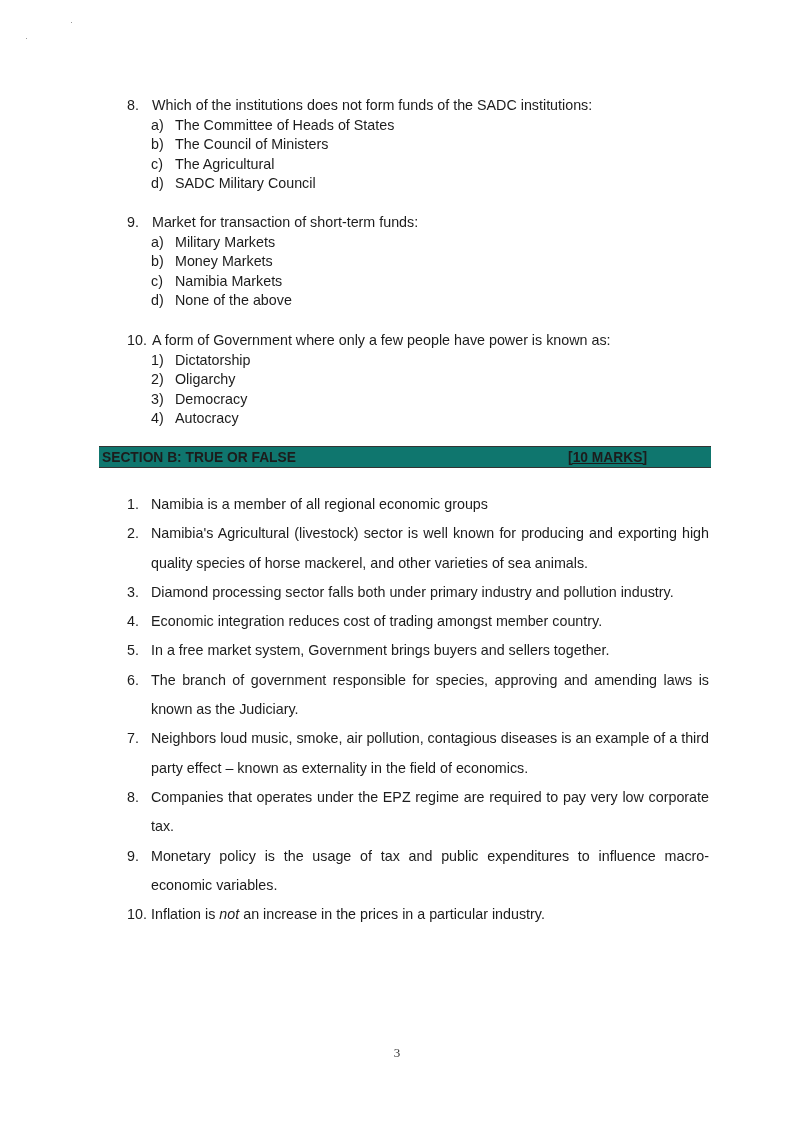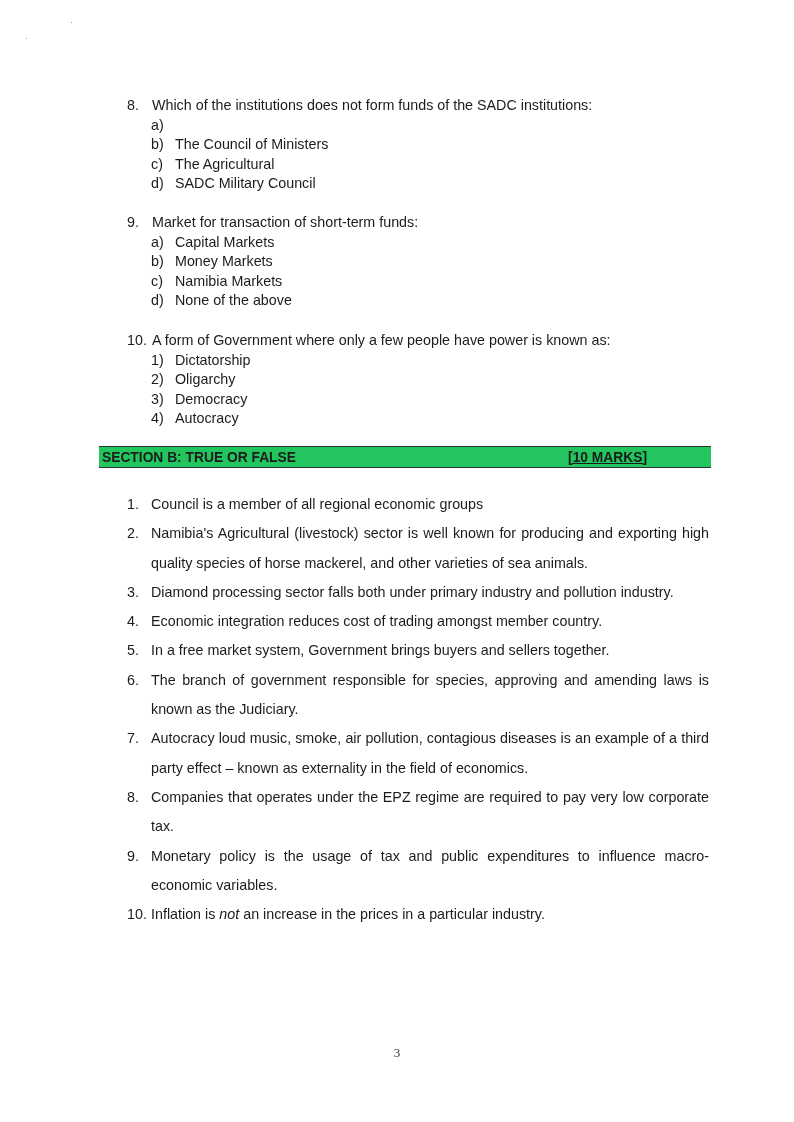--- a/index.html
+++ b/index.html
@@ -15,21 +15,21 @@
   .mcq .num { width: 25px; flex: none; }
   .mcq .opt { display: flex; margin-left: 24px; }
   .mcq .onum { width: 24px; flex: none; }
   #q8 { top: 96px; }
   #q9 { top: 213px; }
   #q10 { top: 331px; }
 
   .section-header {
     position: absolute; left: 99px; top: 446px; width: 612px; height: 22px;
     border-top: 1px solid #333; border-bottom: 1px solid #333;
-    background: #22c55e;
+    background: #0f766e;
     display: flex; justify-content: space-between; align-items: center;
     font-weight: bold; font-size: 13.8px; box-sizing: border-box;
   }
   .section-header .title { padding-left: 3px; }
   .section-header .marks { padding-right: 64px; text-decoration: underline; }
 
   .tf {
     position: absolute; left: 127px; top: 490px; width: 582px;
     font-size: 14.3px; line-height: 29.3px;
   }
@@ -49,20 +49,21 @@
 <div class="speck" style="left:71px;top:22px;"></div>
 <div class="speck" style="left:26px;top:38px;"></div>
 
 <div class="mcq" id="q8">
   <div class="q">
       <span class="num">8.</span>
       <span>Which of the institutions does not form funds of the SADC institutions:</span>
     </div>
   <div class="opt">
       <span class="onum">a)</span>
+      <span>The Committee of Heads of States</span>
     </div>
   <div class="opt">
       <span class="onum">b)</span>
       <span>The Council of Ministers</span>
     </div>
   <div class="opt">
       <span class="onum">c)</span>
       <span>The Agricultural</span>
     </div>
   <div class="opt">
@@ -71,21 +72,21 @@
     </div>
 </div>
 
 <div class="mcq" id="q9">
   <div class="q">
       <span class="num">9.</span>
       <span>Market for transaction of short-term funds:</span>
     </div>
   <div class="opt">
       <span class="onum">a)</span>
-      <span>Capital Markets</span>
+      <span>Military Markets</span>
     </div>
   <div class="opt">
       <span class="onum">b)</span>
       <span>Money Markets</span>
     </div>
   <div class="opt">
       <span class="onum">c)</span>
       <span>Namibia Markets</span>
     </div>
   <div class="opt">
@@ -118,21 +119,21 @@
 </div>
 
 <div class="section-header">
   <span class="title">SECTION B: TRUE OR FALSE</span>
   <span class="marks">[10 MARKS]</span>
 </div>
 
 <div class="tf">
   <div class="item">
       <span class="num">1.</span>
-      <span class="txt">Council is a member of all regional economic groups</span>
+      <span class="txt">Namibia is a member of all regional economic groups</span>
     </div>
   <div class="item">
       <span class="num">2.</span>
       <span class="txt">Namibia's Agricultural (livestock) sector is well known for producing and exporting high quality species of horse mackerel, and other varieties of sea animals.</span>
     </div>
   <div class="item">
       <span class="num">3.</span>
       <span class="txt">Diamond processing sector falls both under primary industry and pollution industry.</span>
     </div>
   <div class="item">
@@ -142,21 +143,21 @@
   <div class="item">
       <span class="num">5.</span>
       <span class="txt">In a free market system, Government brings buyers and sellers together.</span>
     </div>
   <div class="item">
       <span class="num">6.</span>
       <span class="txt">The branch of government responsible for species, approving and amending laws is known as the Judiciary.</span>
     </div>
   <div class="item">
       <span class="num">7.</span>
-      <span class="txt">Autocracy loud music, smoke, air pollution, contagious diseases is an example of a third party effect – known as externality in the field of economics.</span>
+      <span class="txt">Neighbors loud music, smoke, air pollution, contagious diseases is an example of a third party effect – known as externality in the field of economics.</span>
     </div>
   <div class="item">
       <span class="num">8.</span>
       <span class="txt">Companies that operates under the EPZ regime are required to pay very low corporate tax.</span>
     </div>
   <div class="item">
       <span class="num">9.</span>
       <span class="txt">Monetary policy is the usage of tax and public expenditures to influence macro-economic variables.</span>
     </div>
   <div class="item">

